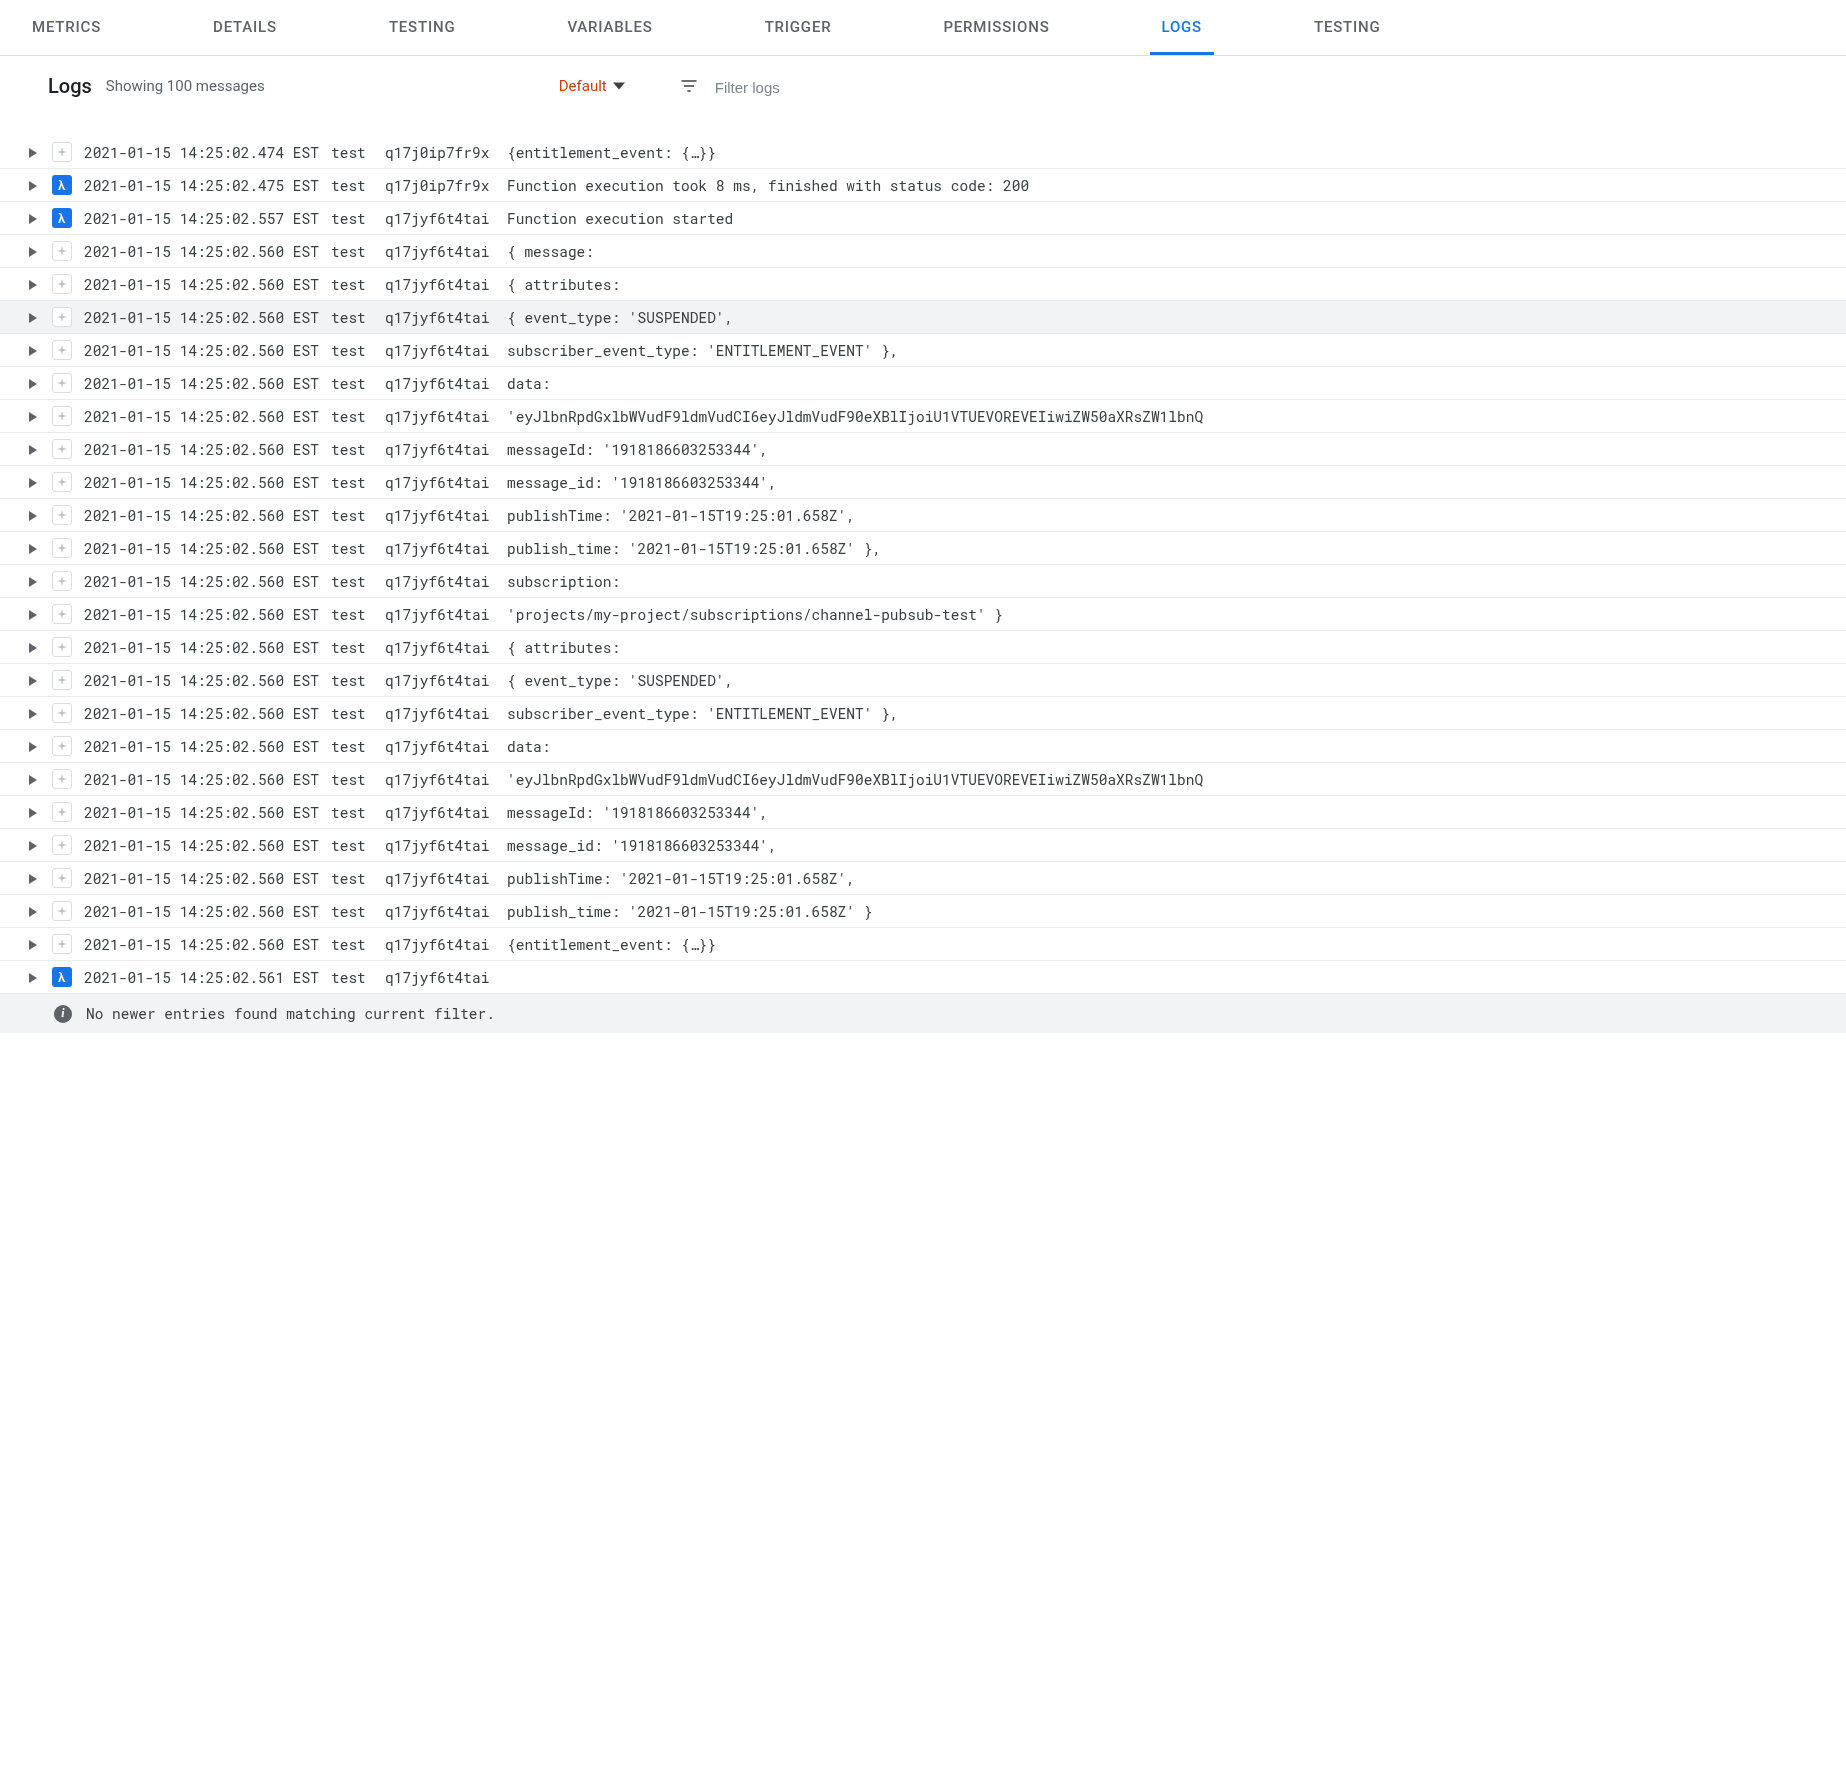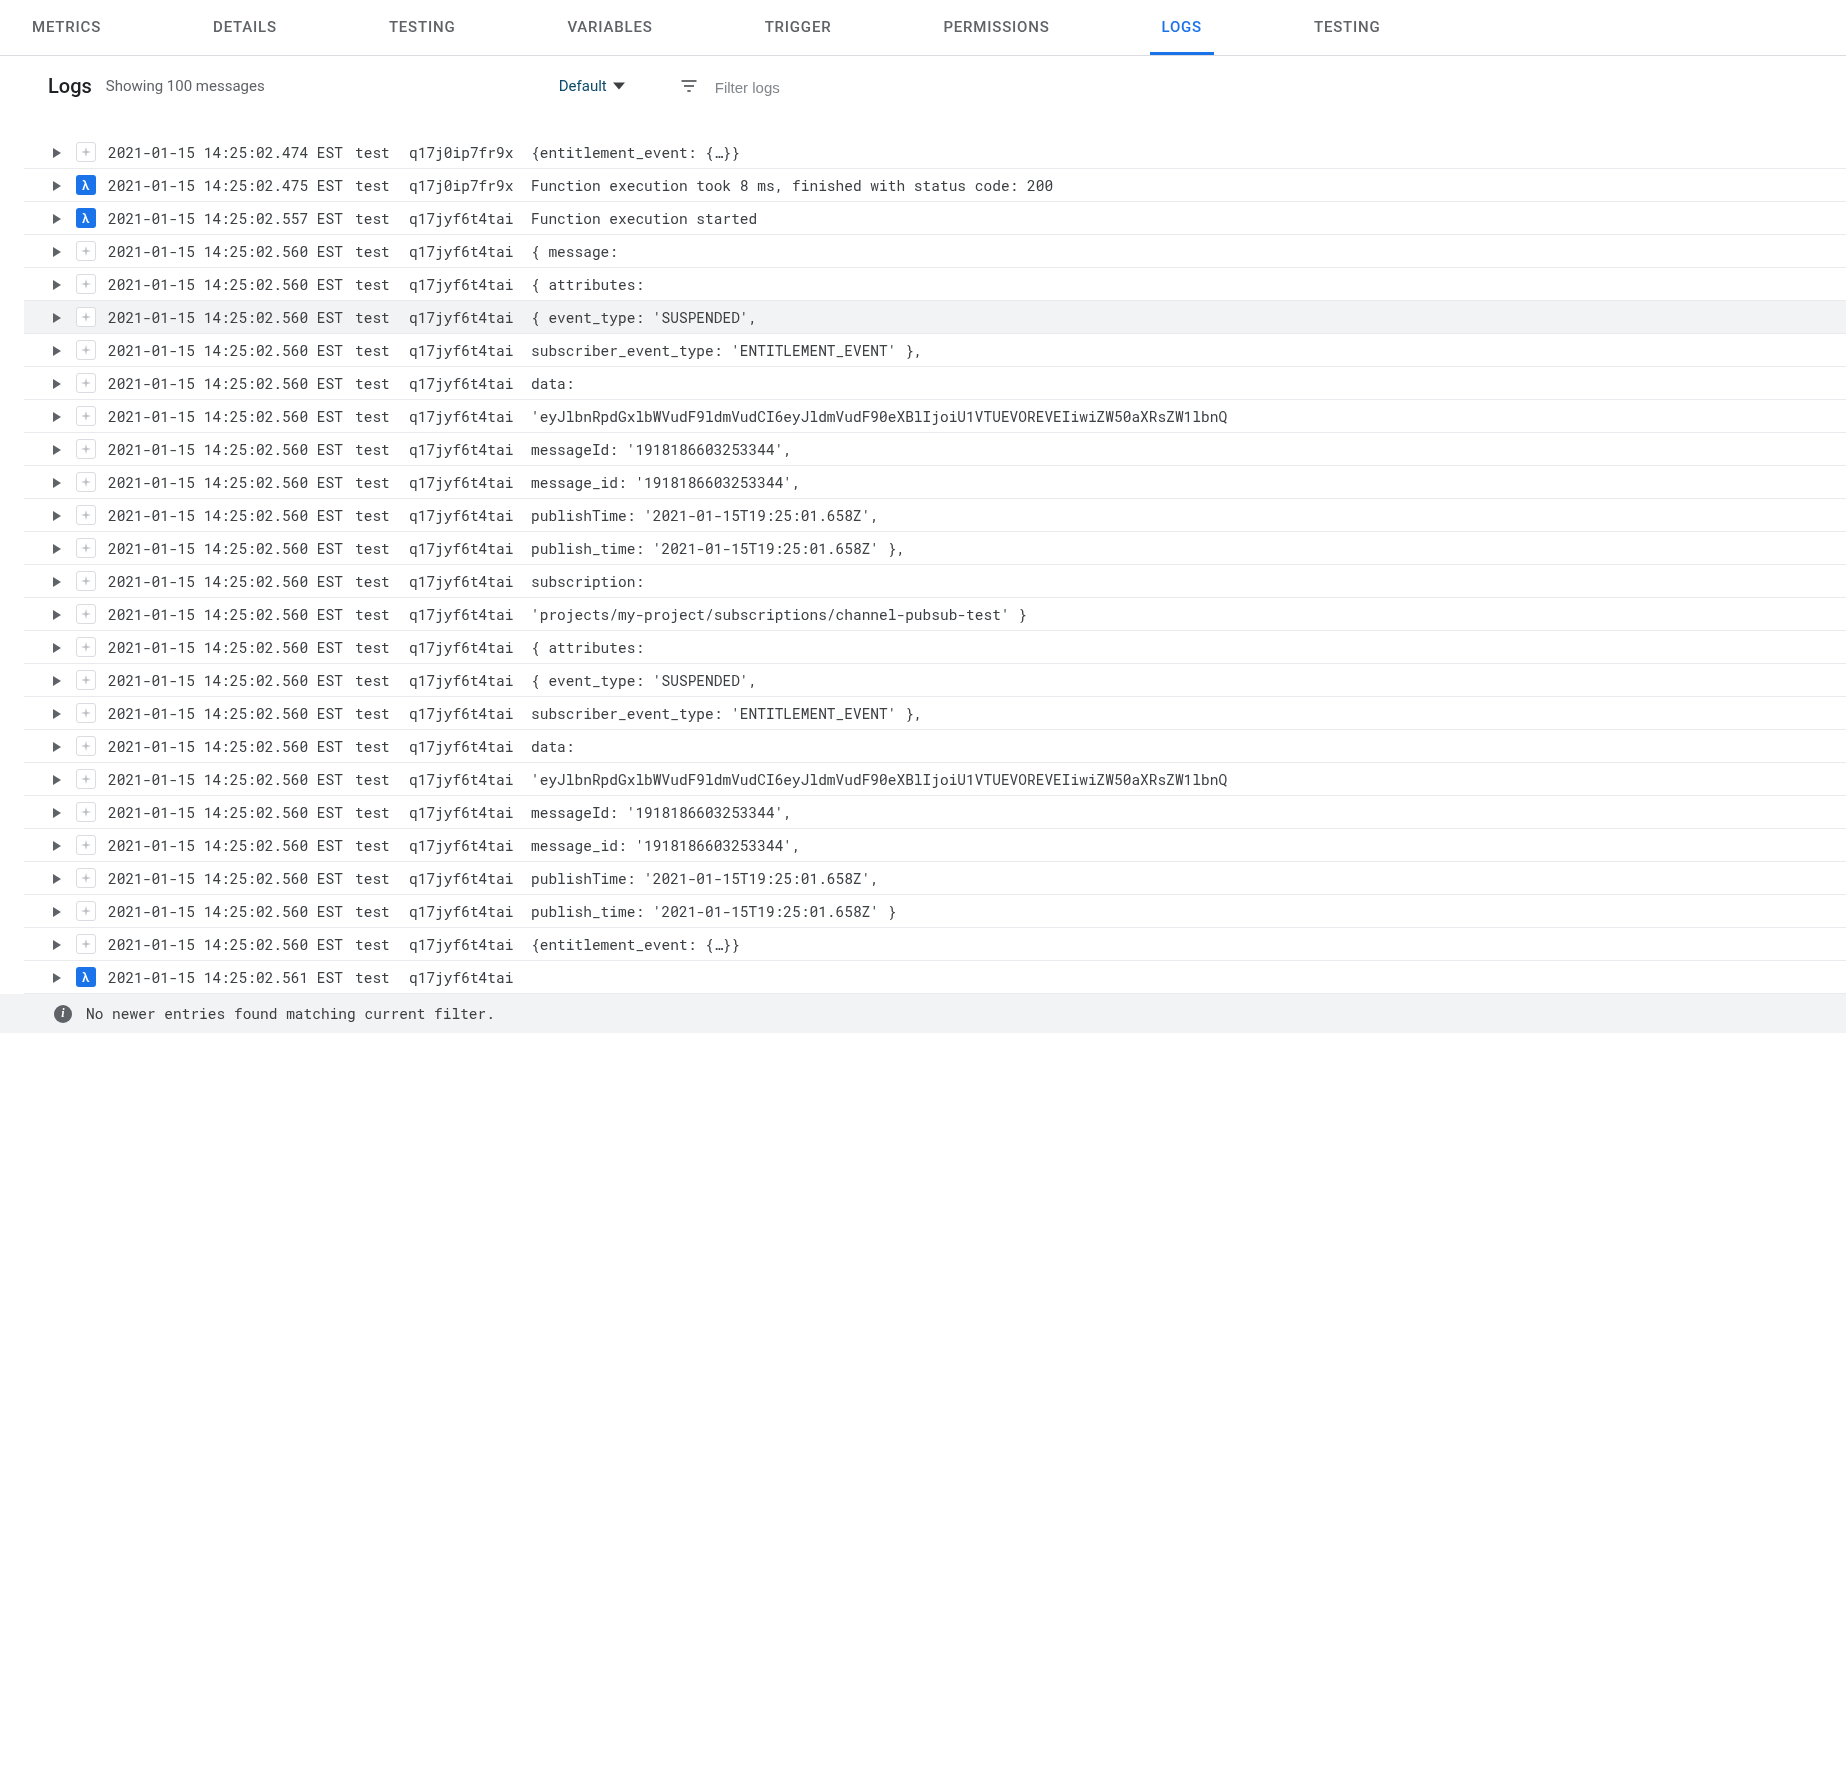--- a/index.html
+++ b/index.html
@@ -43,41 +43,41 @@
 }
 .subheader-sub {
   font-size: 15px;
   color: #5f6368;
 }
 .severity-select {
   display: flex;
   align-items: center;
   gap: 6px;
   font-size: 15px;
-  color: #0c4a6e;
+  color: #c2410c;
   cursor: pointer;
   margin-left: 280px;
 }
 .severity-select svg { width: 12px; height: 12px; fill: #3c4043; }
 .filter-wrap {
   display: flex;
   align-items: flex-end;
   gap: 16px;
   margin-left: 40px;
 }
 .filter-icon { width: 20px; height: 20px; fill: #3c4043; }
 .filter-input {
   border: none;
   outline: none;
   font-size: 15px;
   color: #3c4043;
   width: 200px;
 }
 .filter-input::placeholder { color: #80868b; }
-.log-table { padding-top: 30px; padding-left: 24px; }
+.log-table { padding-top: 30px; }
 .log-row {
   display: flex;
   align-items: center;
   border-bottom: 1px solid #e8eaed;
   padding: 6px 10px 6px 28px;
   gap: 12px;
   font-family: 'Roboto Mono', Menlo, Consolas, monospace;
   font-size: 14.5px;
   color: #3c4043;
   white-space: nowrap;

